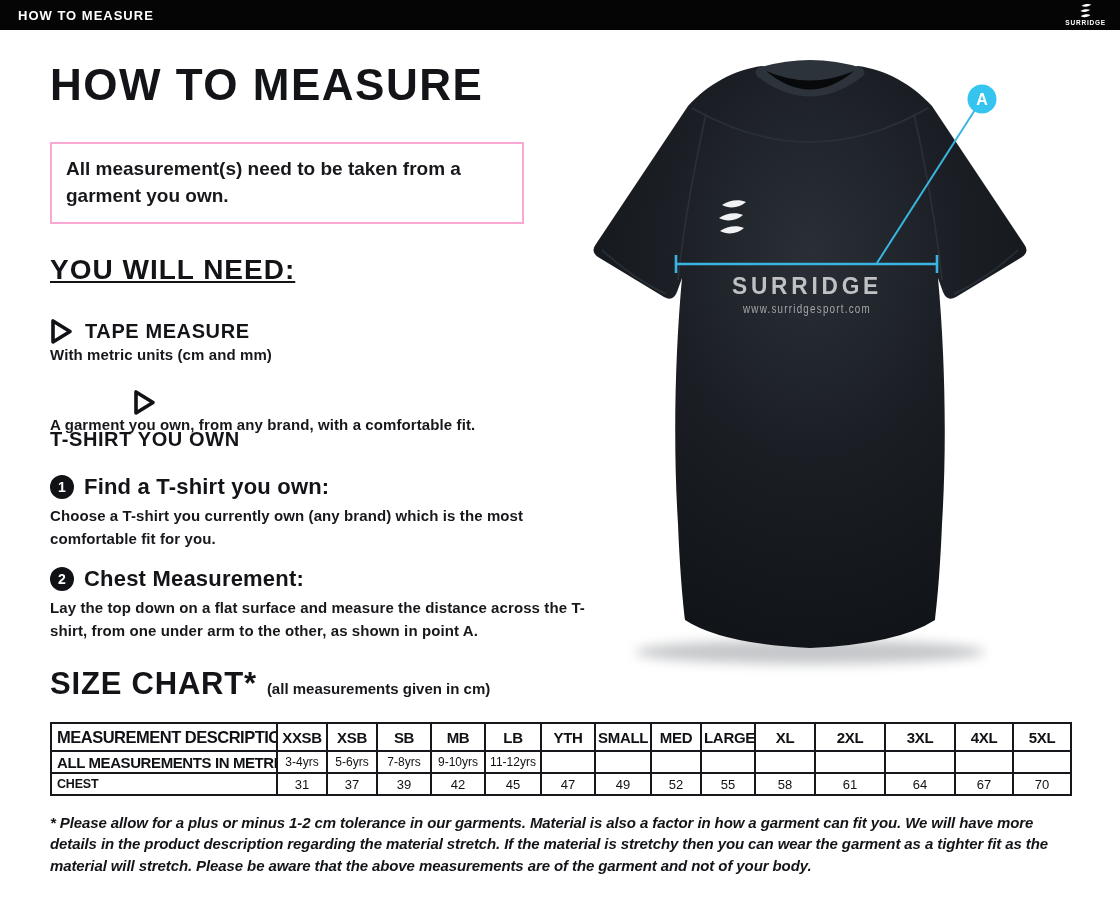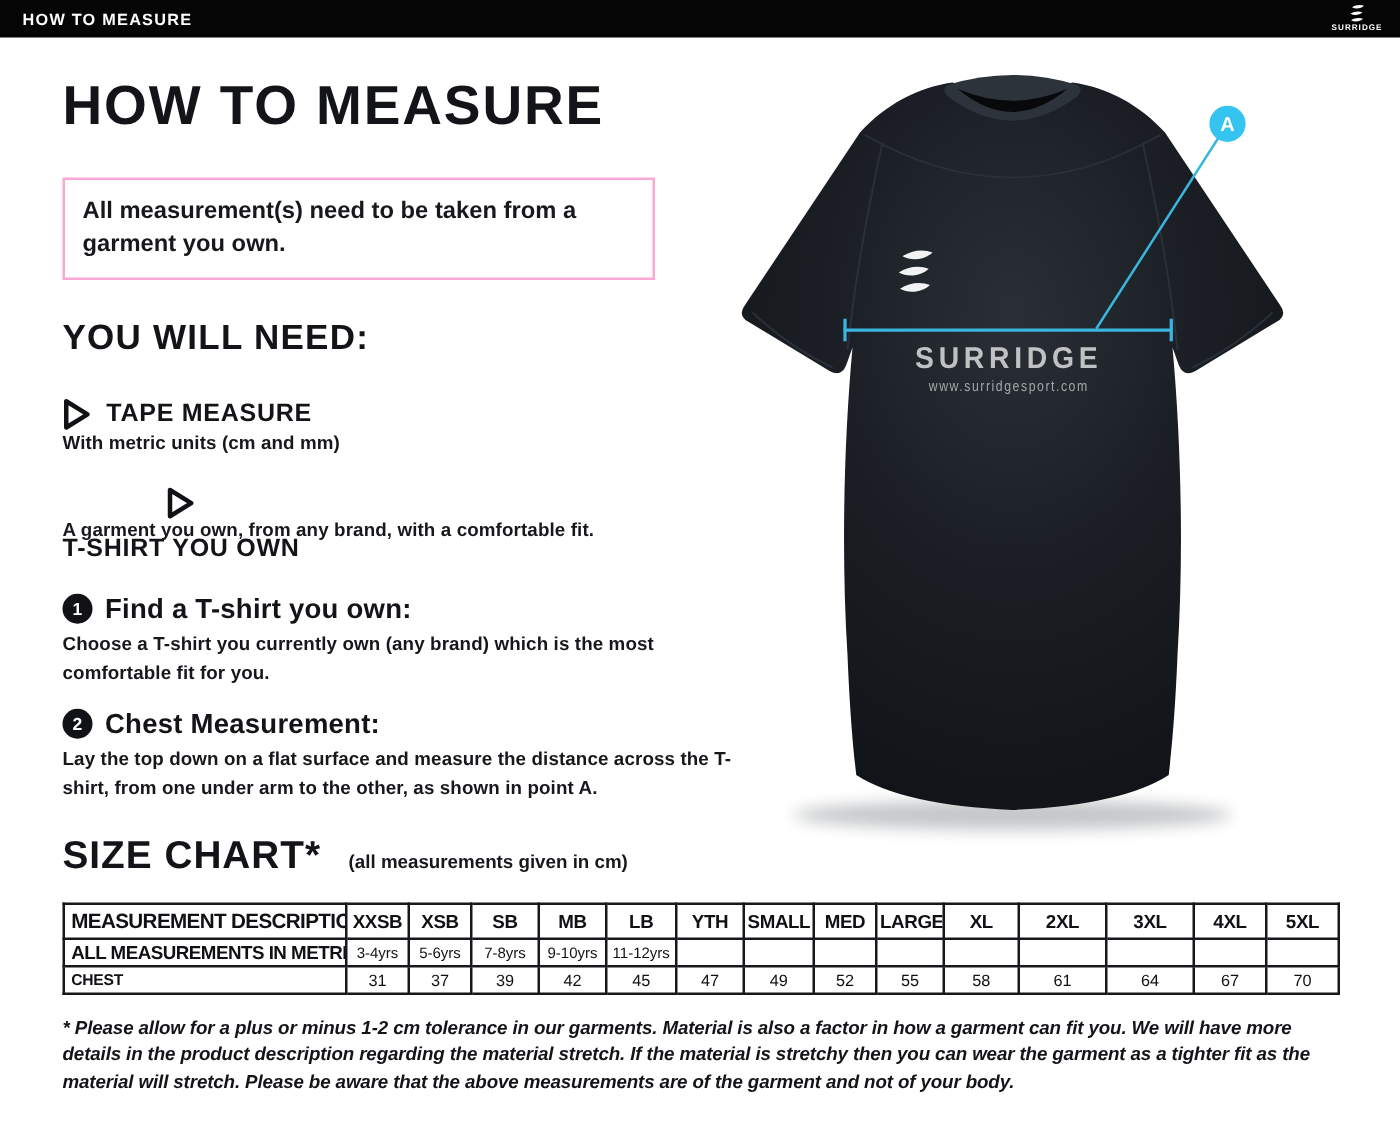--- a/index.html
+++ b/index.html
@@ -22,21 +22,21 @@
   .h1{
     position:absolute;left:50px;top:62px;font-size:44px;font-weight:800;
     letter-spacing:1.5px;line-height:1.05;color:#131418;
   }
   .note-box{
     position:absolute;left:50px;top:142px;width:442px;
     border:2px solid #f9a8d4;padding:12px 14px;
     font-size:19px;font-weight:700;line-height:1.42;color:#17181c;
   }
   .ywn-heading{
-    position:absolute;left:50px;top:254px;font-size:28px;font-weight:800;letter-spacing:1px;color:#131418;
+    position:absolute;left:50px;top:254px;font-size:28px;font-weight:800;letter-spacing:1px;color:#131418;text-decoration:underline;
   }
   .need-item-title{display:flex;align-items:center;gap:12px;position:absolute;left:50px;}
   .need-title-text{font-size:20px;font-weight:800;letter-spacing:.6px;color:#131418;}
   .need-sub{position:absolute;left:50px;font-size:15px;font-weight:700;color:#17181c;letter-spacing:.1px;}
   .tape-title{top:318px;}
   .tape-sub{top:346px;}
   .shirt-title{top:389px;flex-direction:column;}
   .shirt-sub{top:416px;}
   .step-head{position:absolute;left:50px;display:flex;align-items:center;gap:10px;}
   .step-circle{
@@ -46,21 +46,21 @@
   .step-title{font-size:22px;font-weight:800;letter-spacing:.2px;color:#131418;}
   .step-body{
     position:absolute;left:50px;width:540px;font-size:15px;font-weight:700;
     line-height:1.5;color:#17181c;letter-spacing:.1px;
   }
   .step1-head{top:474px;} .step1-body{top:505px;width:525px;}
   .step2-head{top:566px;} .step2-body{top:597px;width:545px;}
   
   .sc-heading-row{position:absolute;left:50px;top:666px;display:flex;align-items:baseline;}
   .sc-heading{font-size:31px;font-weight:800;letter-spacing:.8px;color:#131418;}
-  .sc-subheading{font-size:15px;font-weight:700;margin-left:22px;color:#17181c;}
+  .sc-subheading{font-size:15px;font-weight:700;margin-left:10px;color:#17181c;}
   #size-table{
     position:absolute;left:50px;top:722px;width:1020px;
     border-collapse:collapse;table-layout:fixed;color:#101114;
   }
   #size-table th,#size-table td{
     border:2px solid #17181c;text-align:center;vertical-align:middle;
     padding:0 2px;overflow:hidden;white-space:nowrap;
   }
   #size-table thead th{height:26px;font-size:15px;font-weight:700;letter-spacing:-.3px;}
   #size-table thead th.c-desc{font-size:16.5px;text-align:left;padding-left:5px;letter-spacing:-.5px;}

